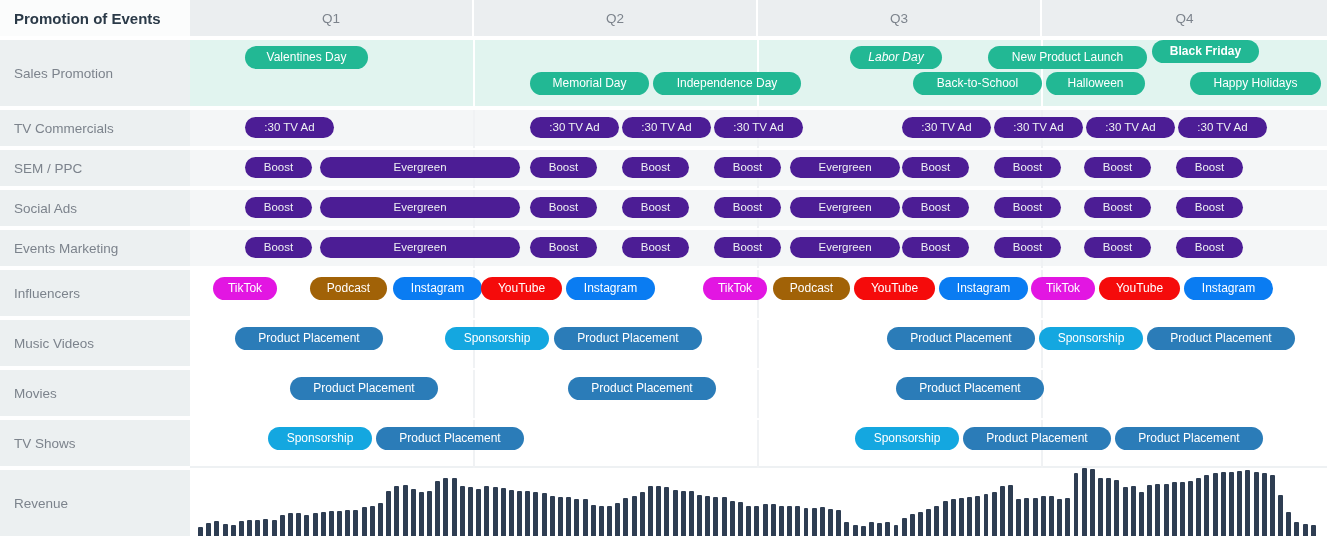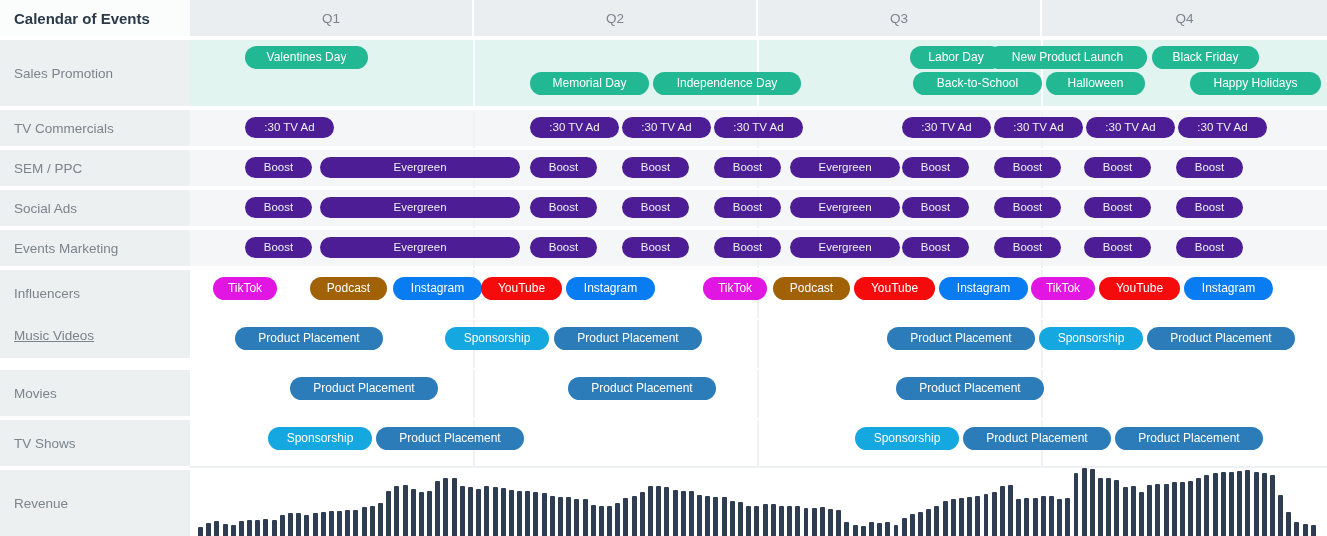--- a/index.html
+++ b/index.html
@@ -75,50 +75,50 @@
   
   .chart{position:absolute;left:0;bottom:0;width:1137px;height:72px;}
   .bar{position:absolute;bottom:0;width:6px;background:#2e3d52;border-radius:1px 1px 0 0;}
 </style>
 </head>
 <body>
 
 <div id="board">
 
   <div class="labelcol">
-    <div class="lbl title" style="top:0;height:38px;">Calendar of Events</div>
+    <div class="lbl title" style="top:0;height:38px;">Promotion of Events</div>
     <div class="lbl" style="top:40px;height:68px;">Sales Promotion</div>
     <div class="lbl" style="top:110px;height:38px;">TV Commercials</div>
     <div class="lbl" style="top:150px;height:38px;">SEM / PPC</div>
     <div class="lbl" style="top:190px;height:38px;">Social Ads</div>
     <div class="lbl" style="top:230px;height:38px;">Events Marketing</div>
     <div class="lbl" style="top:270px;height:48px;">Influencers</div>
-    <div class="lbl" style="top:312px;height:48px;text-decoration:underline;">Music Videos</div>
+    <div class="lbl" style="top:320px;height:48px;">Music Videos</div>
     <div class="lbl" style="top:370px;height:48px;">Movies</div>
     <div class="lbl" style="top:420px;height:48px;">TV Shows</div>
     <div class="lbl" style="top:470px;height:66px;border-bottom:none;">Revenue</div>
   </div>
 
   <div class="grid">
 
     <div class="qhead" style="left:0;width:284px;">Q1</div>
     <div class="qhead" style="left:284px;width:284px;">Q2</div>
     <div class="qhead" style="left:568px;width:284px;">Q3</div>
     <div class="qhead" style="left:852px;width:285px;border-right:none;">Q4</div>
 
     <div class="row tint" id="row-promo" style="top:40px;height:68px;">
       <div class="vline" style="left:283px;height:68px;"></div>
       <div class="vline" style="left:567px;height:68px;"></div>
       <div class="vline" style="left:851px;height:68px;"></div>
     <div class="pill green h23" style="left: 55px; top: 6px; width: 123px;"><span>Valentines Day</span></div>
         <div class="pill green h23" style="left: 340px; top: 32px; width: 119px;"><span>Memorial Day</span></div>
         <div class="pill green h23" style="left: 463px; top: 32px; width: 148px;"><span>Independence Day</span></div>
-        <div class="pill green h23" style="left: 720px; top: 6px; width: 92px;"><span>Labor Day</span></div>
+        <div class="pill green h23" style="left: 660px; top: 6px; width: 92px; font-style: italic;"><span>Labor Day</span></div>
         <div class="pill green h23" style="left: 798px; top: 6px; width: 159px;"><span>New Product Launch</span></div>
-        <div class="pill green h23" style="left: 962px; top: 6px; width: 107px;"><span>Black Friday</span></div>
+        <div class="pill green h23" style="left: 962px; top: 0; width: 107px; font-weight: bold;"><span>Black Friday</span></div>
         <div class="pill green h23" style="left: 723px; top: 32px; width: 129px;"><span>Back-to-School</span></div>
         <div class="pill green h23" style="left: 856px; top: 32px; width: 99px;"><span>Halloween</span></div>
         <div class="pill green h23" style="left: 1000px; top: 32px; width: 131px;"><span>Happy Holidays</span></div>
       </div>
 
     <div class="row gray" id="row-tv" style="top:110px;height:38px;">
       <div class="vline faint" style="left:283px;height:38px;"></div>
       <div class="vline faint" style="left:567px;height:38px;"></div>
       <div class="vline faint" style="left:851px;height:38px;"></div>
     <div class="pill muted" style="left: 55px; top: 7px; width: 89px;"><span>:30 TV Ad</span></div>

